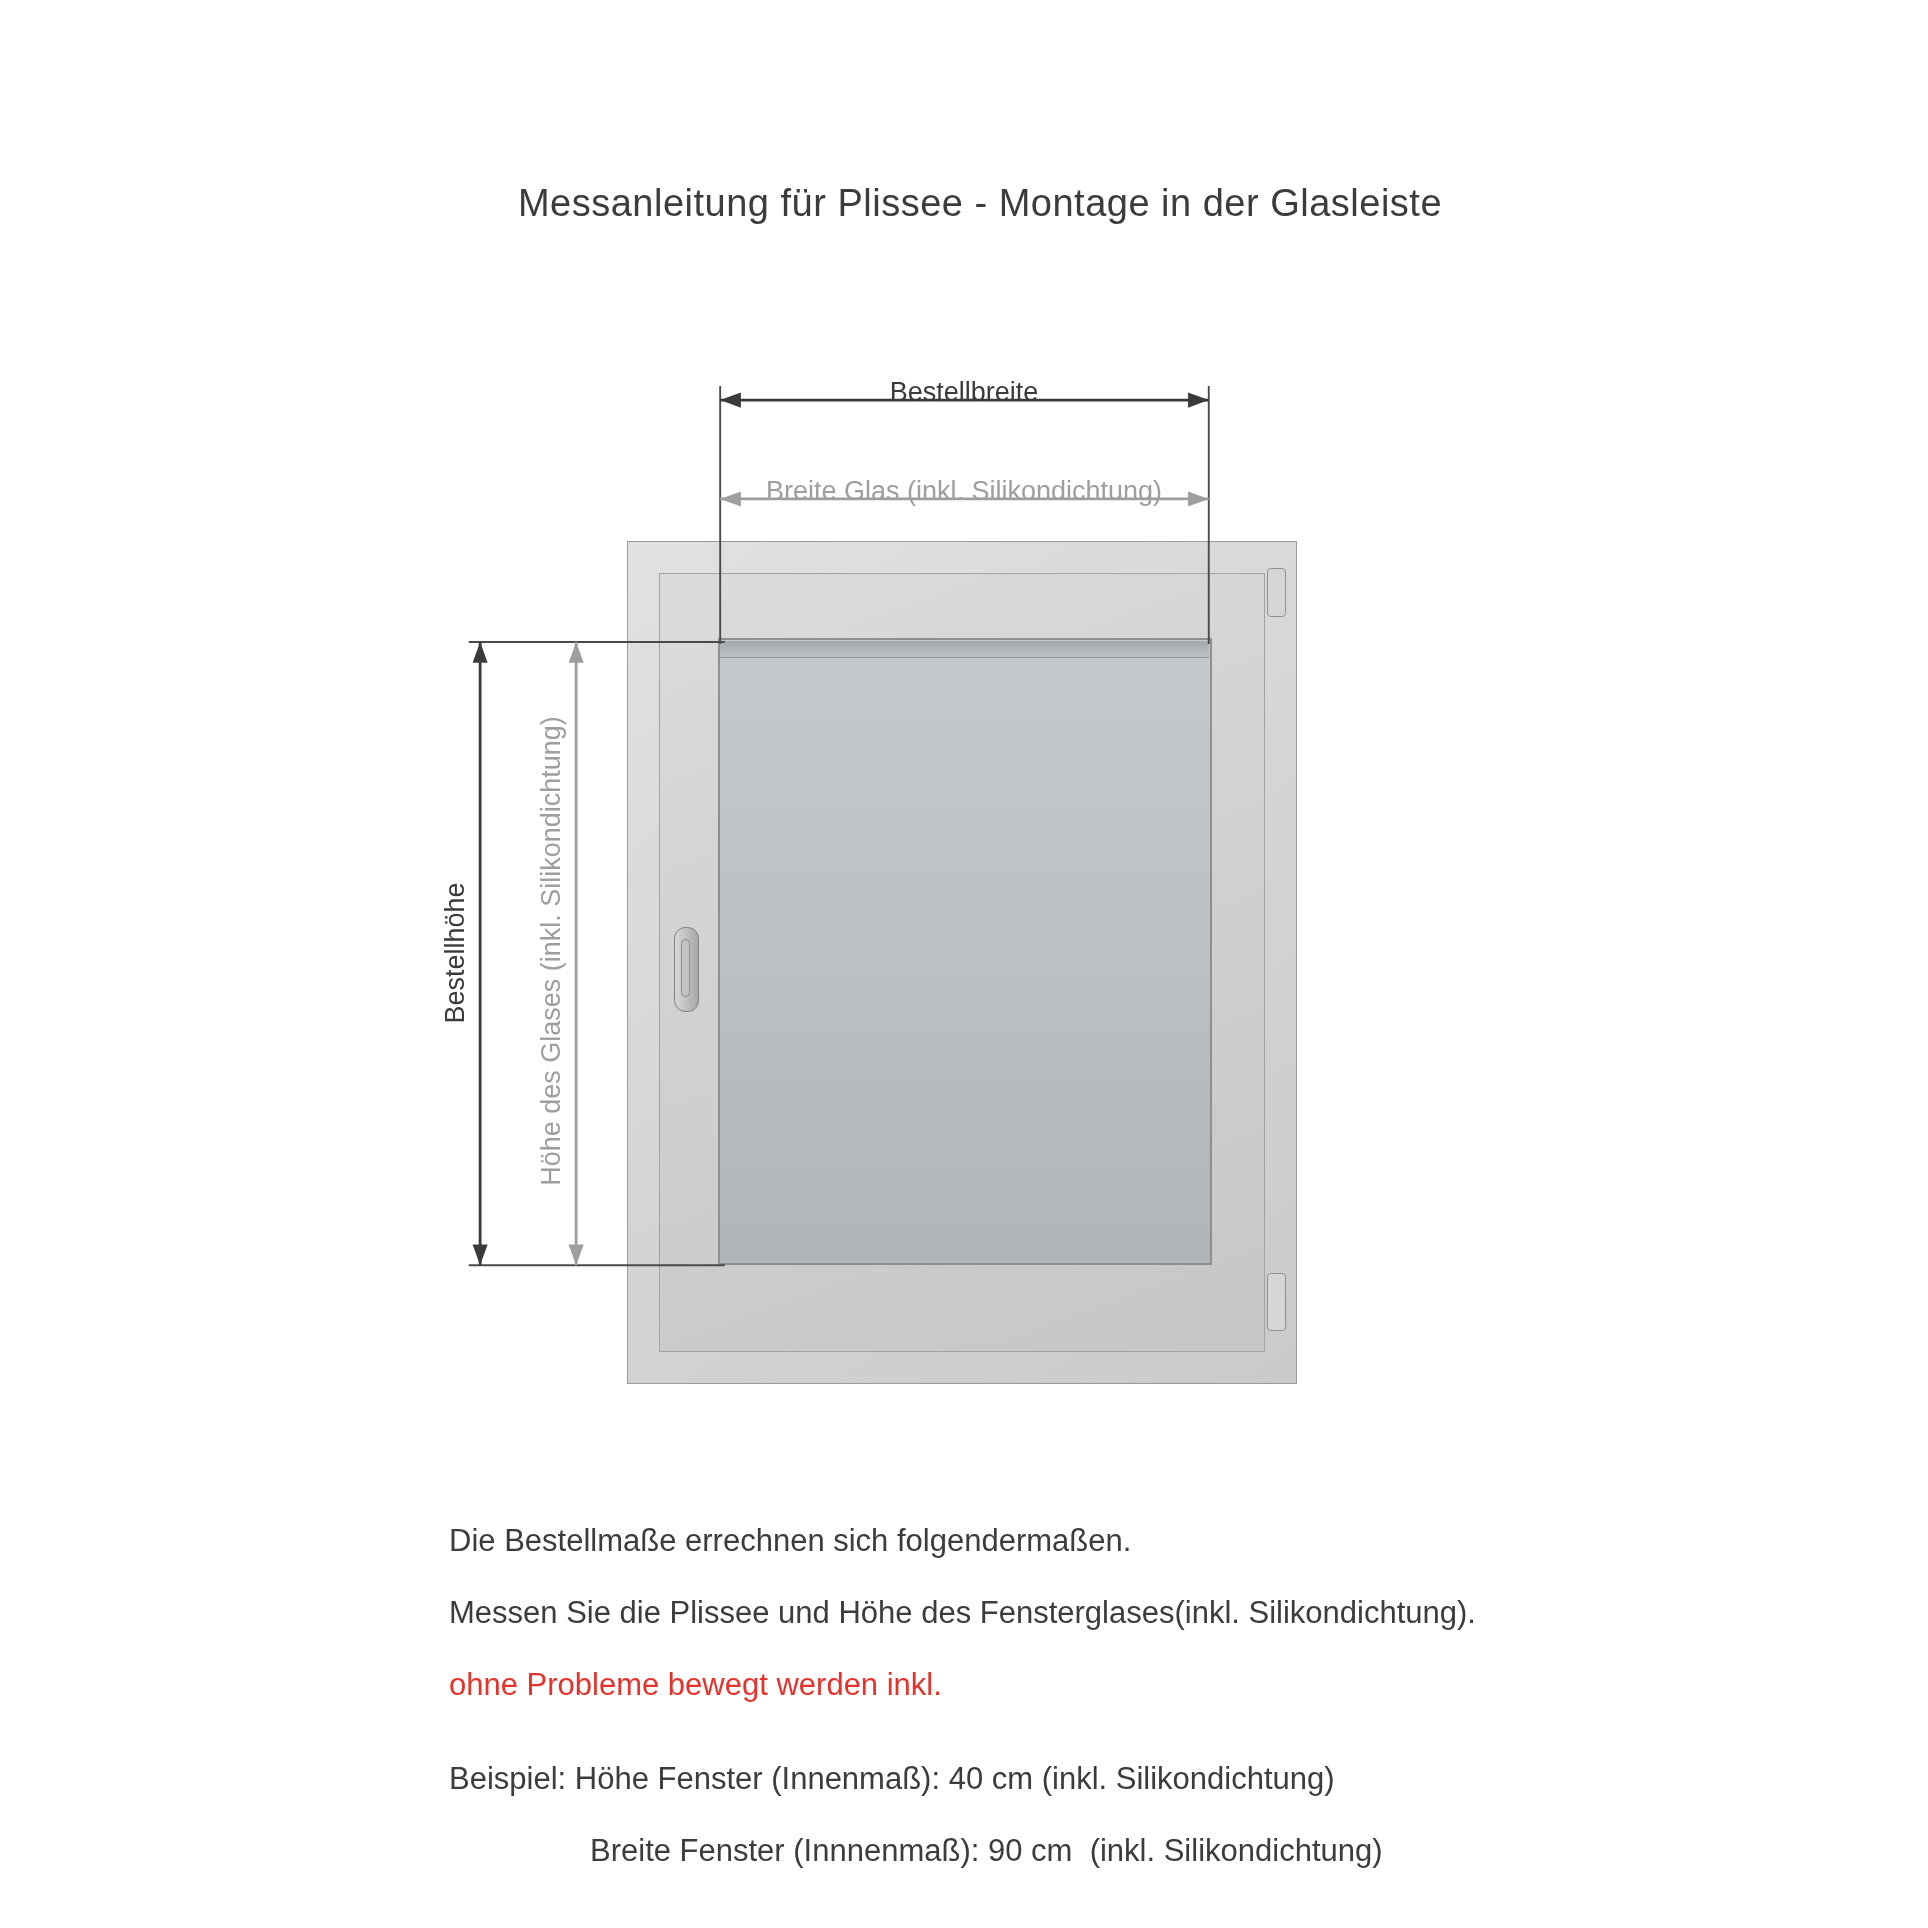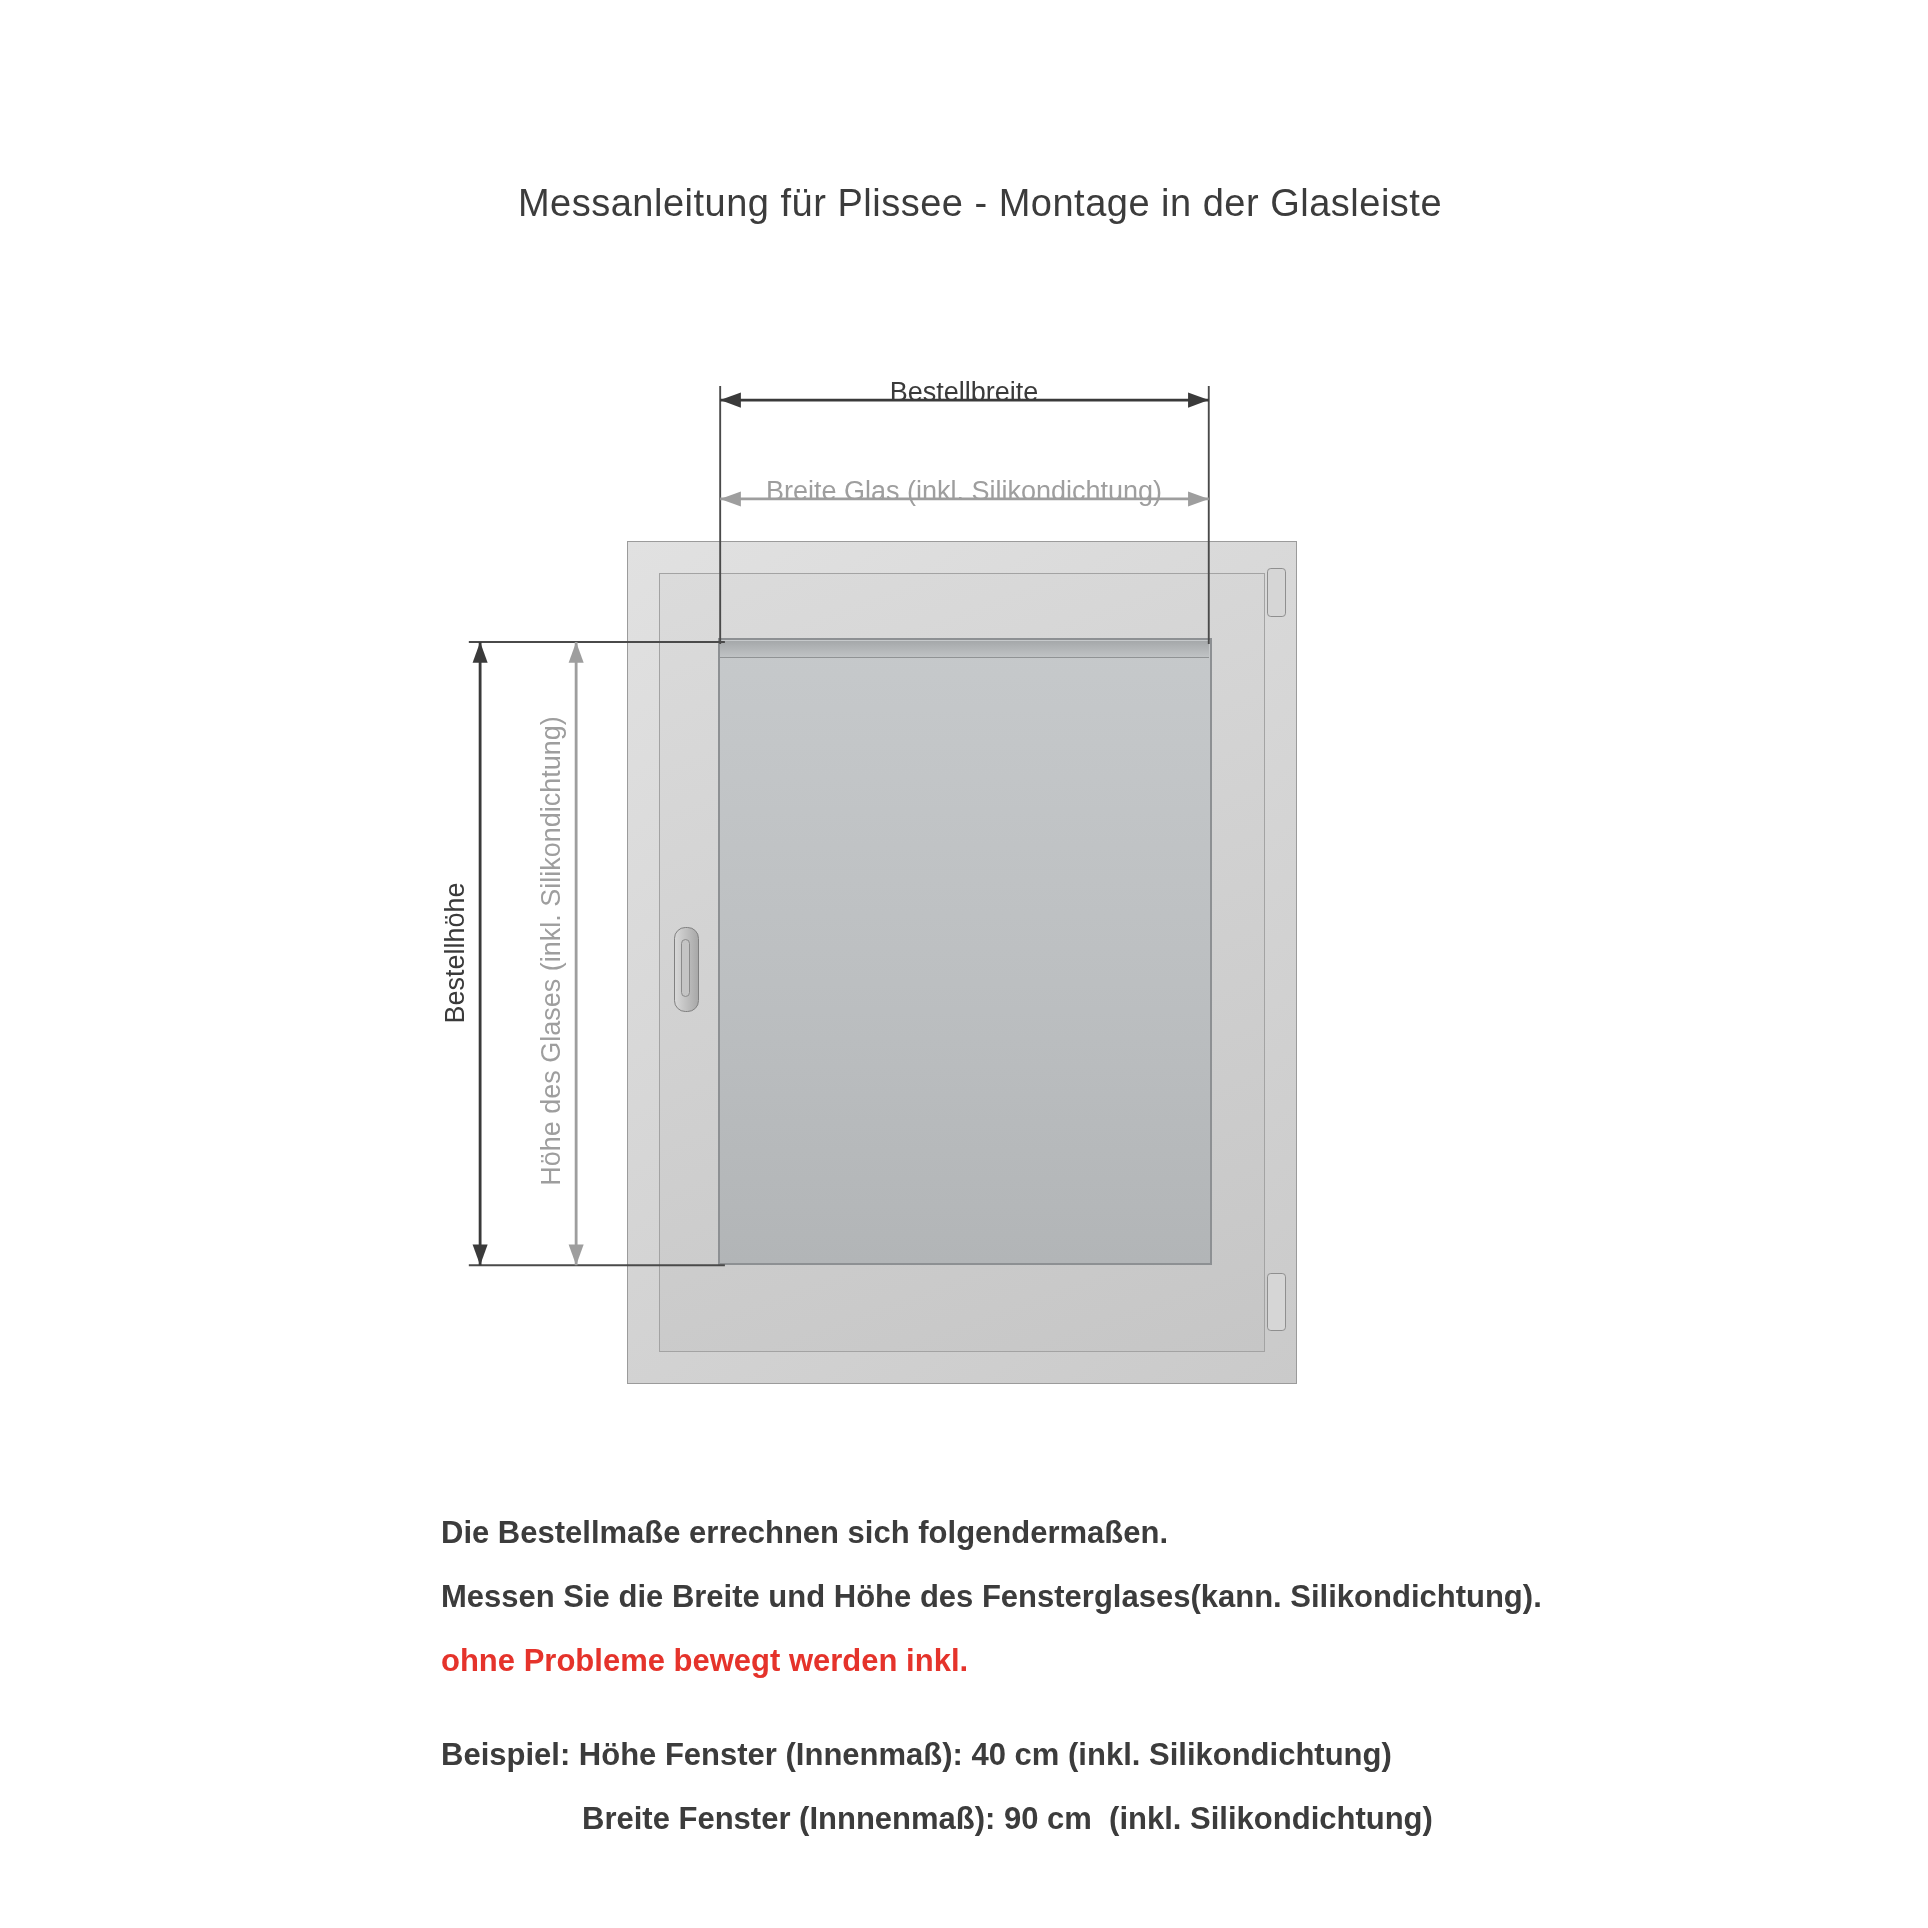--- a/index.html
+++ b/index.html
@@ -79,21 +79,21 @@
   }
   .dim-label.gray { color: var(--dimension-gray, #9e9e9e); }
   .dim-label.h { transform: translateX(-50%); margin-top: 16px; }
   .dim-label.v { transform: translate(-50%, -50%) rotate(-90deg); }
 
   
   .text-block {
     position: absolute; left: 433px; top: 1497px;
     font-size: 31px; color: var(--text, #3c3c3c);
   }
-  .text-block p { margin: 8px; line-height: 56px; white-space: pre-wrap; font-weight: bold; }
+  .text-block p { margin: 16px; line-height: 56px; white-space: pre-wrap; }
   .text-block p.gap { margin-top: 38px; }
   .warning { color: var(--warning-red, #e5332b); }
   .indented { padding-left: 141px; }
 </style>
 </head>
 <body>
 
 <div class="page">
 
   <h1 class="title">Messanleitung für Plissee - Montage in der Glasleiste</h1>
@@ -145,20 +145,20 @@
     </g>
   </svg>
 
   <div class="dim-label h" style="left:964px; top:361px;">Bestellbreite</div>
   <div class="dim-label h gray" style="left:964px; top:460px;">Breite Glas (inkl. Silikondichtung)</div>
   <div class="dim-label v" style="left:455px; top:953px;">Bestellhöhe</div>
   <div class="dim-label v gray" style="left:551px; top:951px;">Höhe des Glases (inkl. Silikondichtung)</div>
 
   <div class="text-block">
     <p>Die Bestellmaße errechnen sich folgendermaßen.</p>
-    <p>Messen Sie die Breite und Höhe des Fensterglases(kann. Silikondichtung).</p>
+    <p>Messen Sie die Plissee und Höhe des Fensterglases(inkl. Silikondichtung).</p>
     <p class="warning">ohne Probleme bewegt werden inkl.</p>
     <p class="gap">Beispiel: Höhe Fenster (Innenmaß): 40 cm (inkl. Silikondichtung)</p>
     <p class="indented">Breite Fenster (Innnenmaß): 90 cm  (inkl. Silikondichtung)</p>
   </div>
 
 </div>
 
 
 </body></html>

